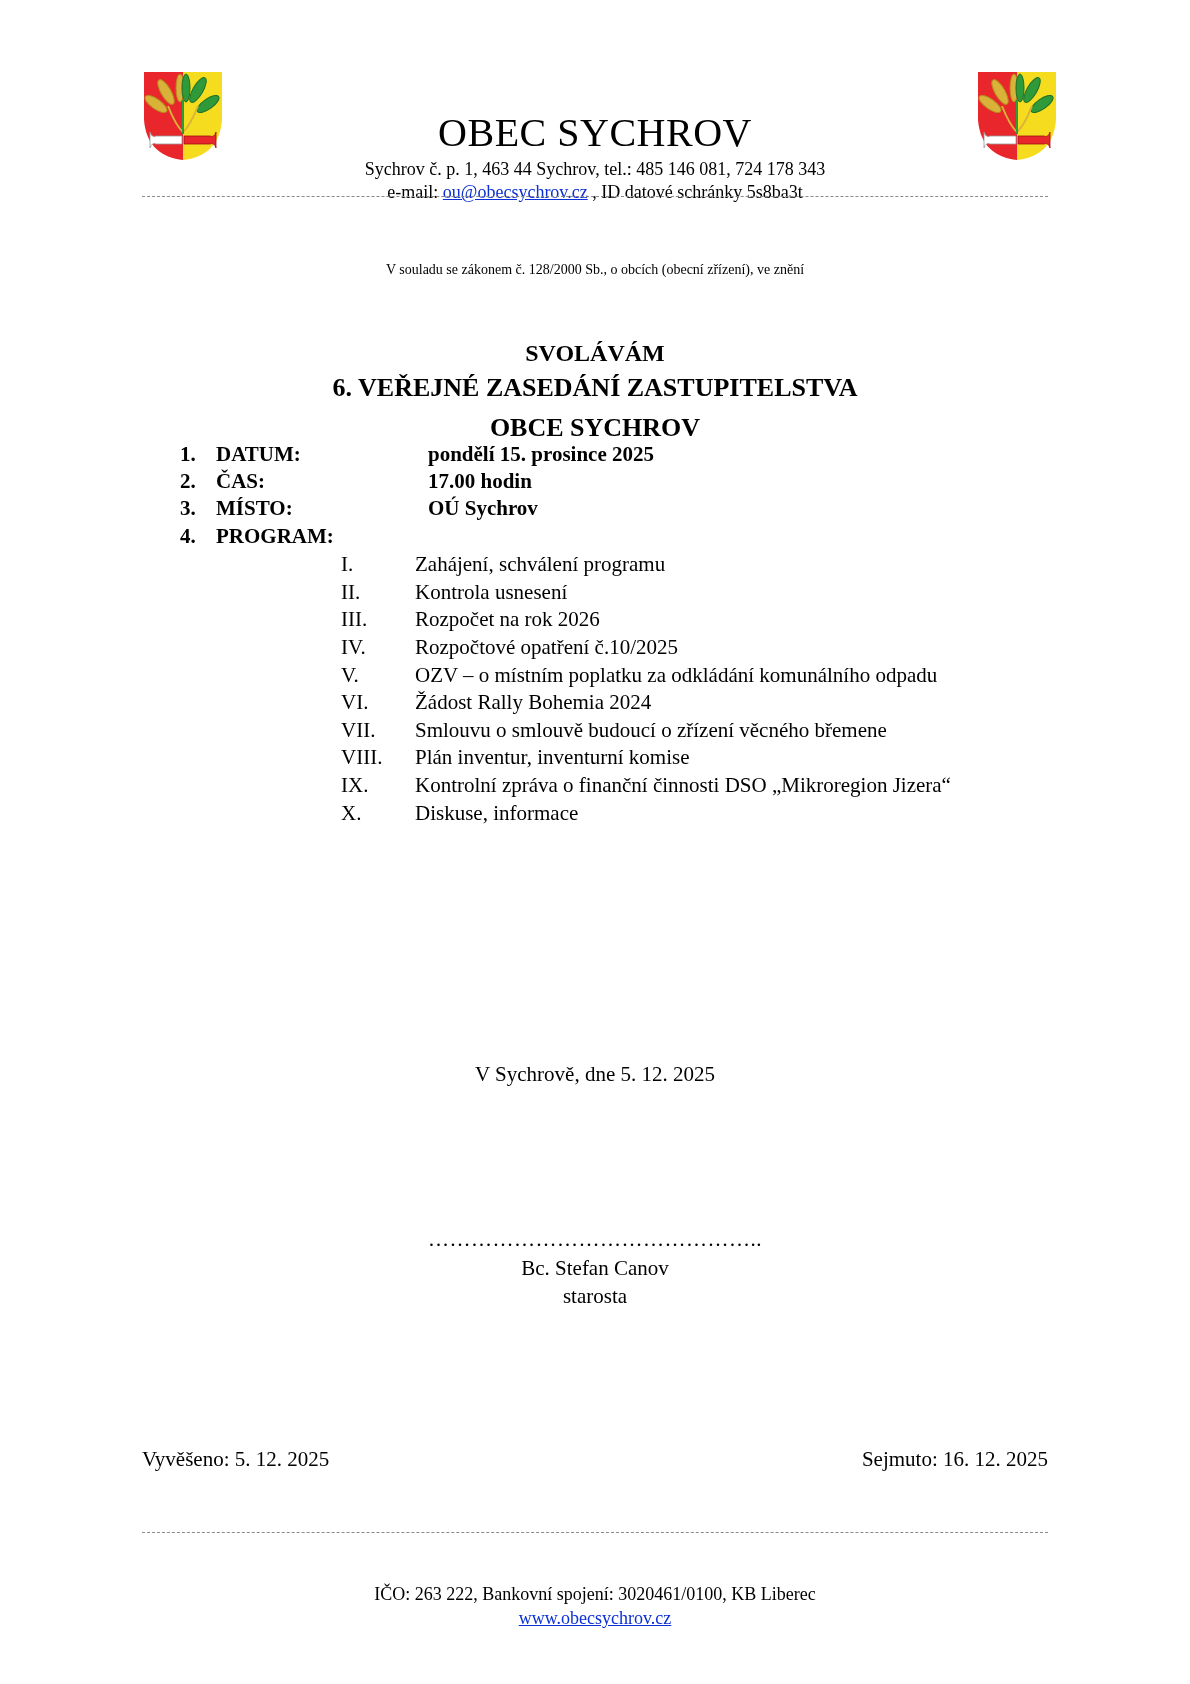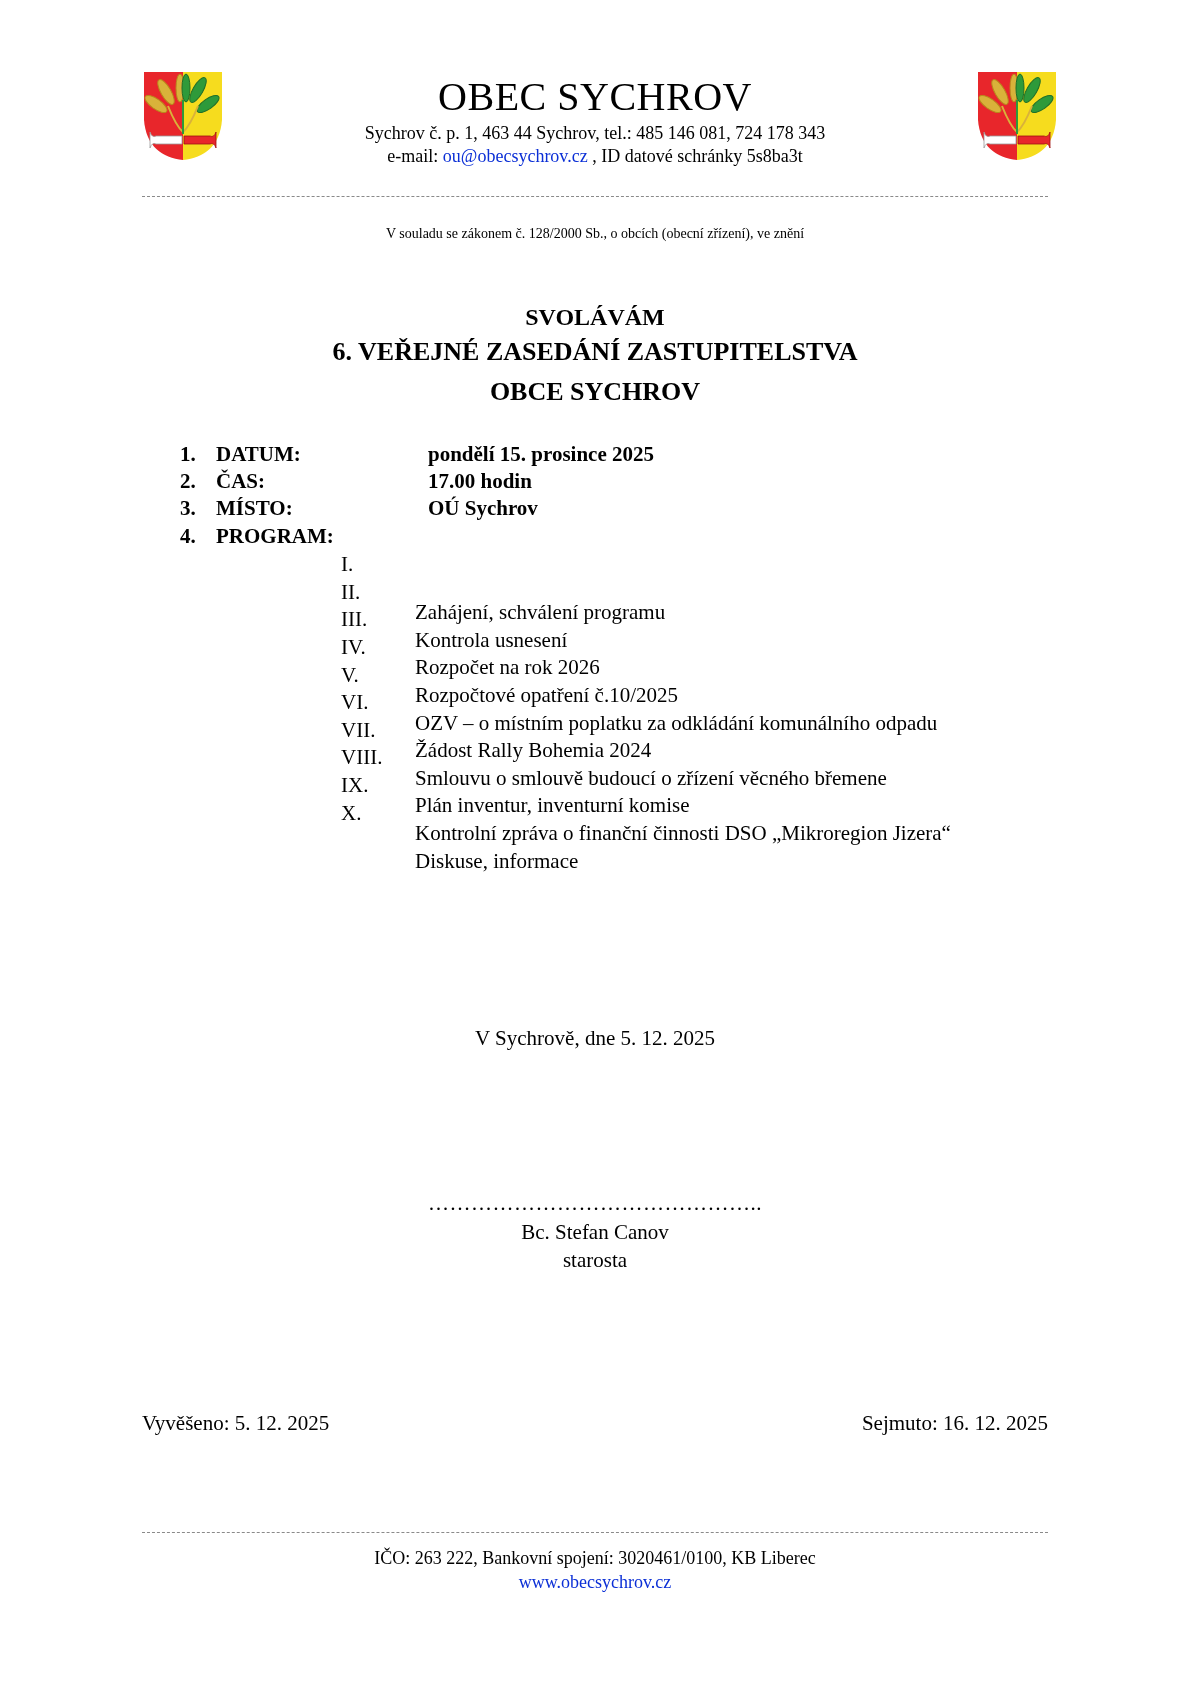--- a/index.html
+++ b/index.html
@@ -1,36 +1,36 @@
 <!DOCTYPE html>
 <html><head>
 <meta charset="utf-8">
 <style>
   html, body { margin: 0; padding: 0; background: #ffffff; }
   body { width: 1190px; height: 1684px; position: relative; font-family: "Liberation Serif", serif; color: #000; overflow: hidden; }
-  .abs { position: absolute; }
+  .abs { position: absolute; margin-top: 36px; }
   .center { text-align: center; left: 0; width: 1190px; }
   .crest { position: absolute; width: 82px; height: 92px; top: 70px; }
   .crest-left { left: 142px; }
   .crest-right { left: 976px; }
   .title { top: 74px; font-size: 40px; letter-spacing: 0.5px; line-height: 46px; }
   .addr { top: 122px; font-size: 18px; line-height: 23px; }
   .mail { top: 145px; font-size: 18px; line-height: 23px; }
-  a.link { color: #0b2fd6; }
+  a.link { color: #0b2fd6; text-decoration: underline; }
   .dash { position: absolute; left: 142px; width: 906px; height: 0; border-top: 1.5px dashed #8a8a8a; }
   .law { top: 220px; font-size: 14px; line-height: 27px; }
   .svolavam { top: 304px; font-size: 24px; font-weight: bold; line-height: 26px; }
   .heading { top: 332px; font-size: 26px; font-weight: bold; line-height: 40px; }
   .info-row { position: absolute; left: 180px; font-size: 21px; font-weight: bold; line-height: 27px; height: 27px; }
   .info-row .num { position: absolute; left: 0; width: 30px; }
   .info-row .lbl { position: absolute; left: 36px; white-space: nowrap; }
   .info-row .val { position: absolute; left: 248px; white-space: nowrap; }
   .prog-row { position: absolute; left: 341px; font-size: 21px; line-height: 27.6px; height: 28px; white-space: nowrap; }
   .prog-row .rn { position: absolute; left: 0; }
-  .prog-row .pt { position: absolute; left: 74px; margin-top: 48px; }
+  .prog-row .pt { position: absolute; left: 74px; }
   .place-date { top: 1025px; font-size: 21px; line-height: 27px; }
   .dots { top: 1190px; font-size: 21px; line-height: 27px; letter-spacing: 0.5px; }
   .signer { top: 1218px; font-size: 21px; line-height: 28px; }
   .role { top: 1246px; font-size: 21px; line-height: 28px; }
   .posted { top: 1410px; left: 142px; font-size: 21px; line-height: 27px; }
   .removed { top: 1410px; right: 142px; font-size: 21px; line-height: 27px; text-align: right; }
   .foot1 { top: 1547px; font-size: 18px; line-height: 23px; }
   .foot2 { top: 1571px; font-size: 18px; line-height: 23px; }
 </style>
 </head>

